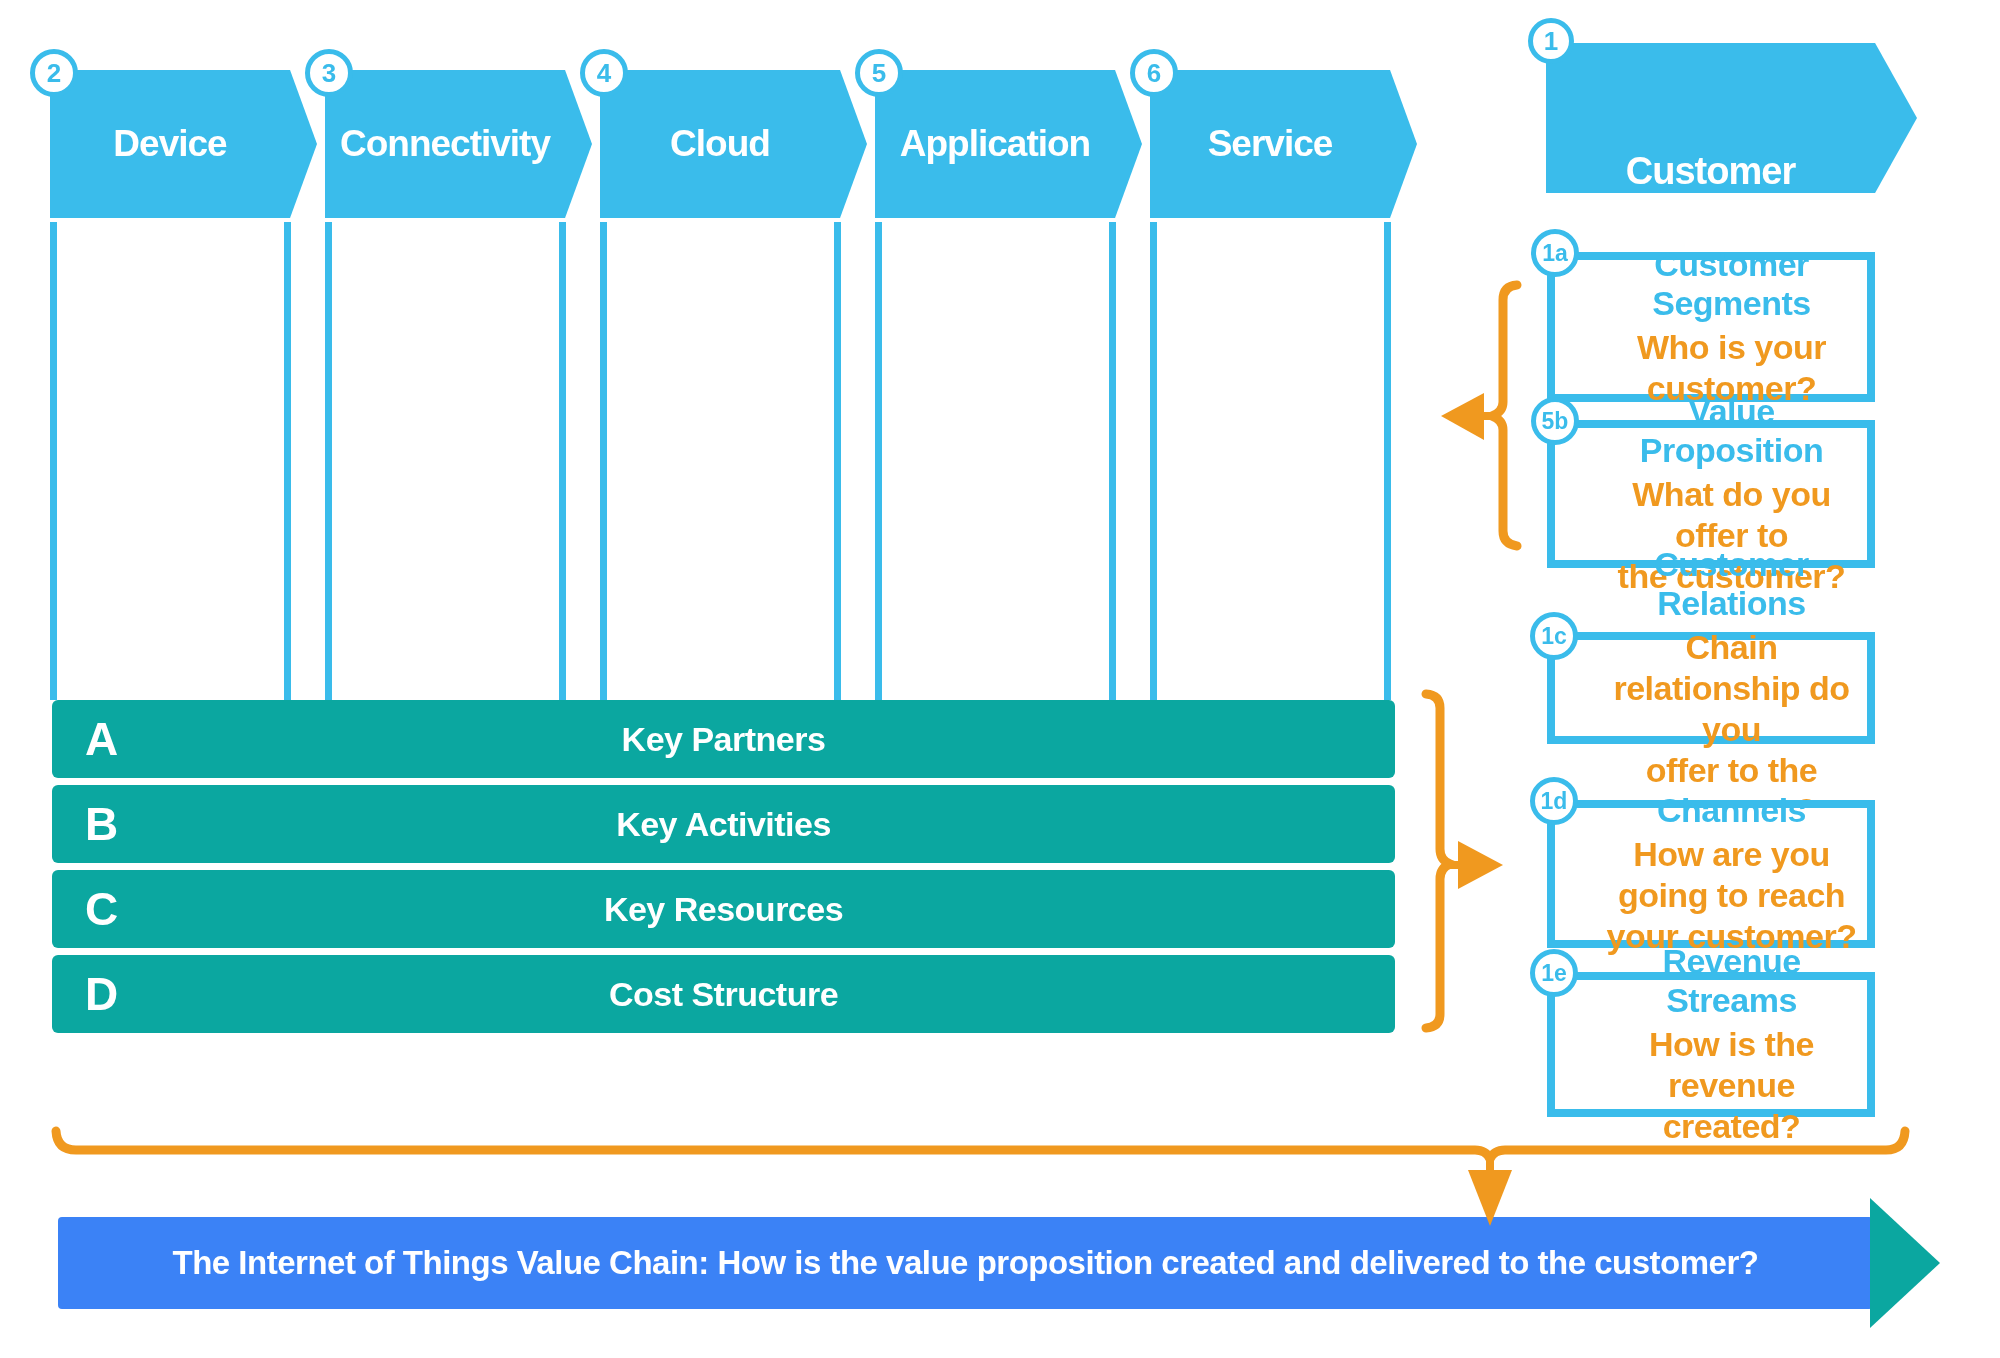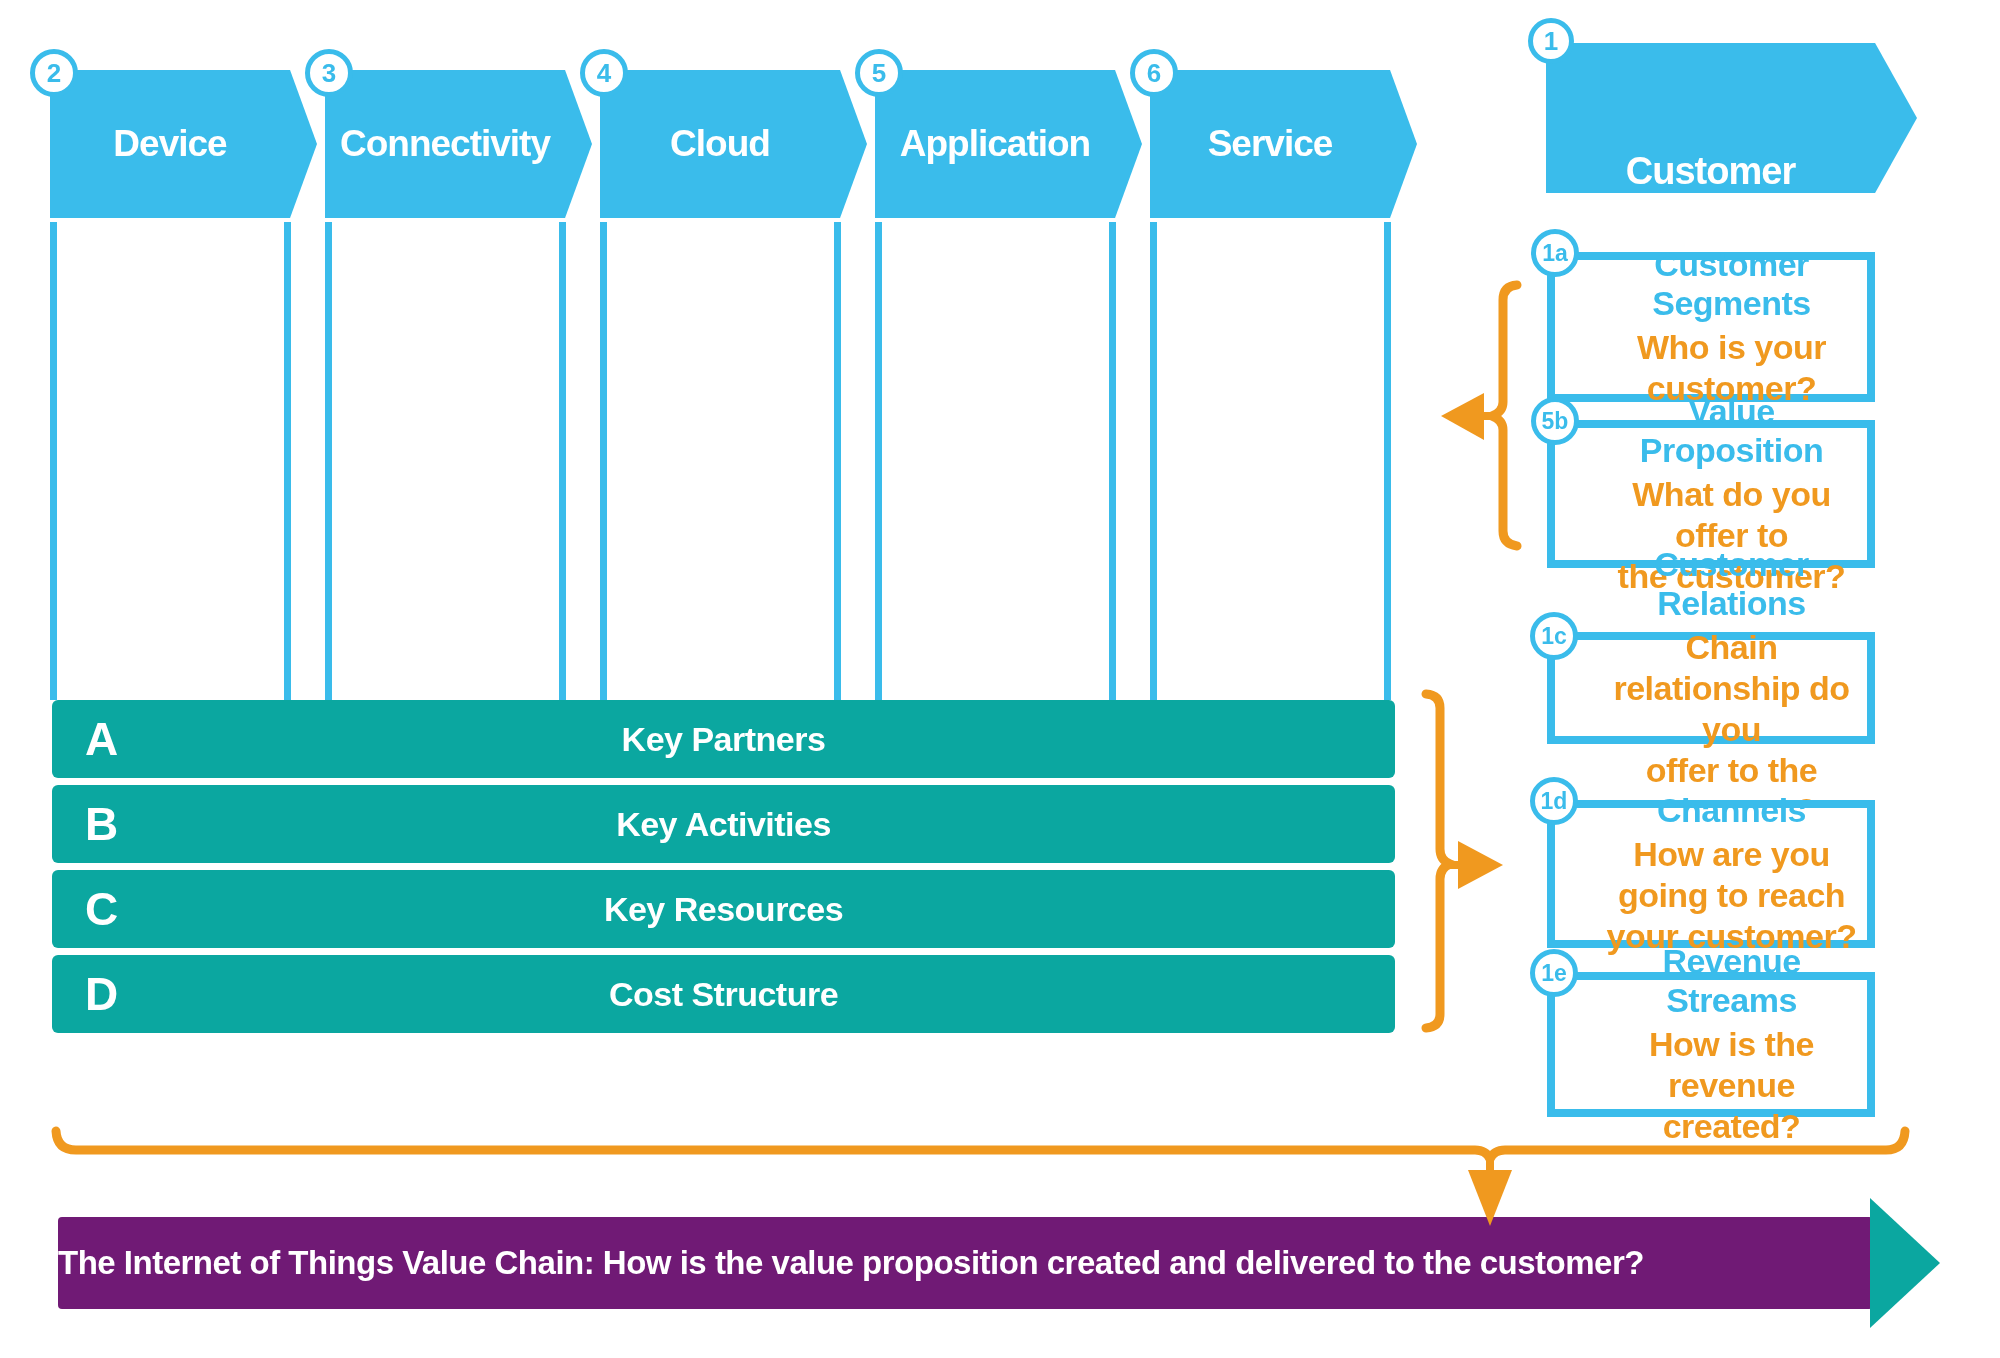--- a/index.html
+++ b/index.html
@@ -45,22 +45,22 @@
   .krow{
     position:absolute;left:52px;width:1343px;height:78px;background:#0ba7a0;border-radius:6px;
     display:flex;align-items:center;justify-content:center;color:#fff;font-size:34px;letter-spacing:-0.5px;
   }
   .krow .kletter{
     position:absolute;left:33px;top:50%;transform:translateY(-50%);
     font-size:46px;font-weight:bold;color:#fff;
   }
   
   .banner{
-    position:absolute;left:58px;top:1217px;width:1815px;height:92px;background:#701a75;border-radius:4px;
-    display:flex;align-items:center;color:#fff;font-size:33px;letter-spacing:-0.5px;
+    position:absolute;left:58px;top:1217px;width:1815px;height:92px;background:#3b82f6;border-radius:4px;
+    display:flex;align-items:center;justify-content:center;color:#fff;font-size:33px;letter-spacing:-0.5px;
   }
   svg.overlay{position:absolute;left:0;top:0;pointer-events:none;z-index:4;}
 </style>
 </head>
 <body>
 
 <div class="canvas">
 
   <div class="chev" style="left:50px">
       <span>Device</span>

